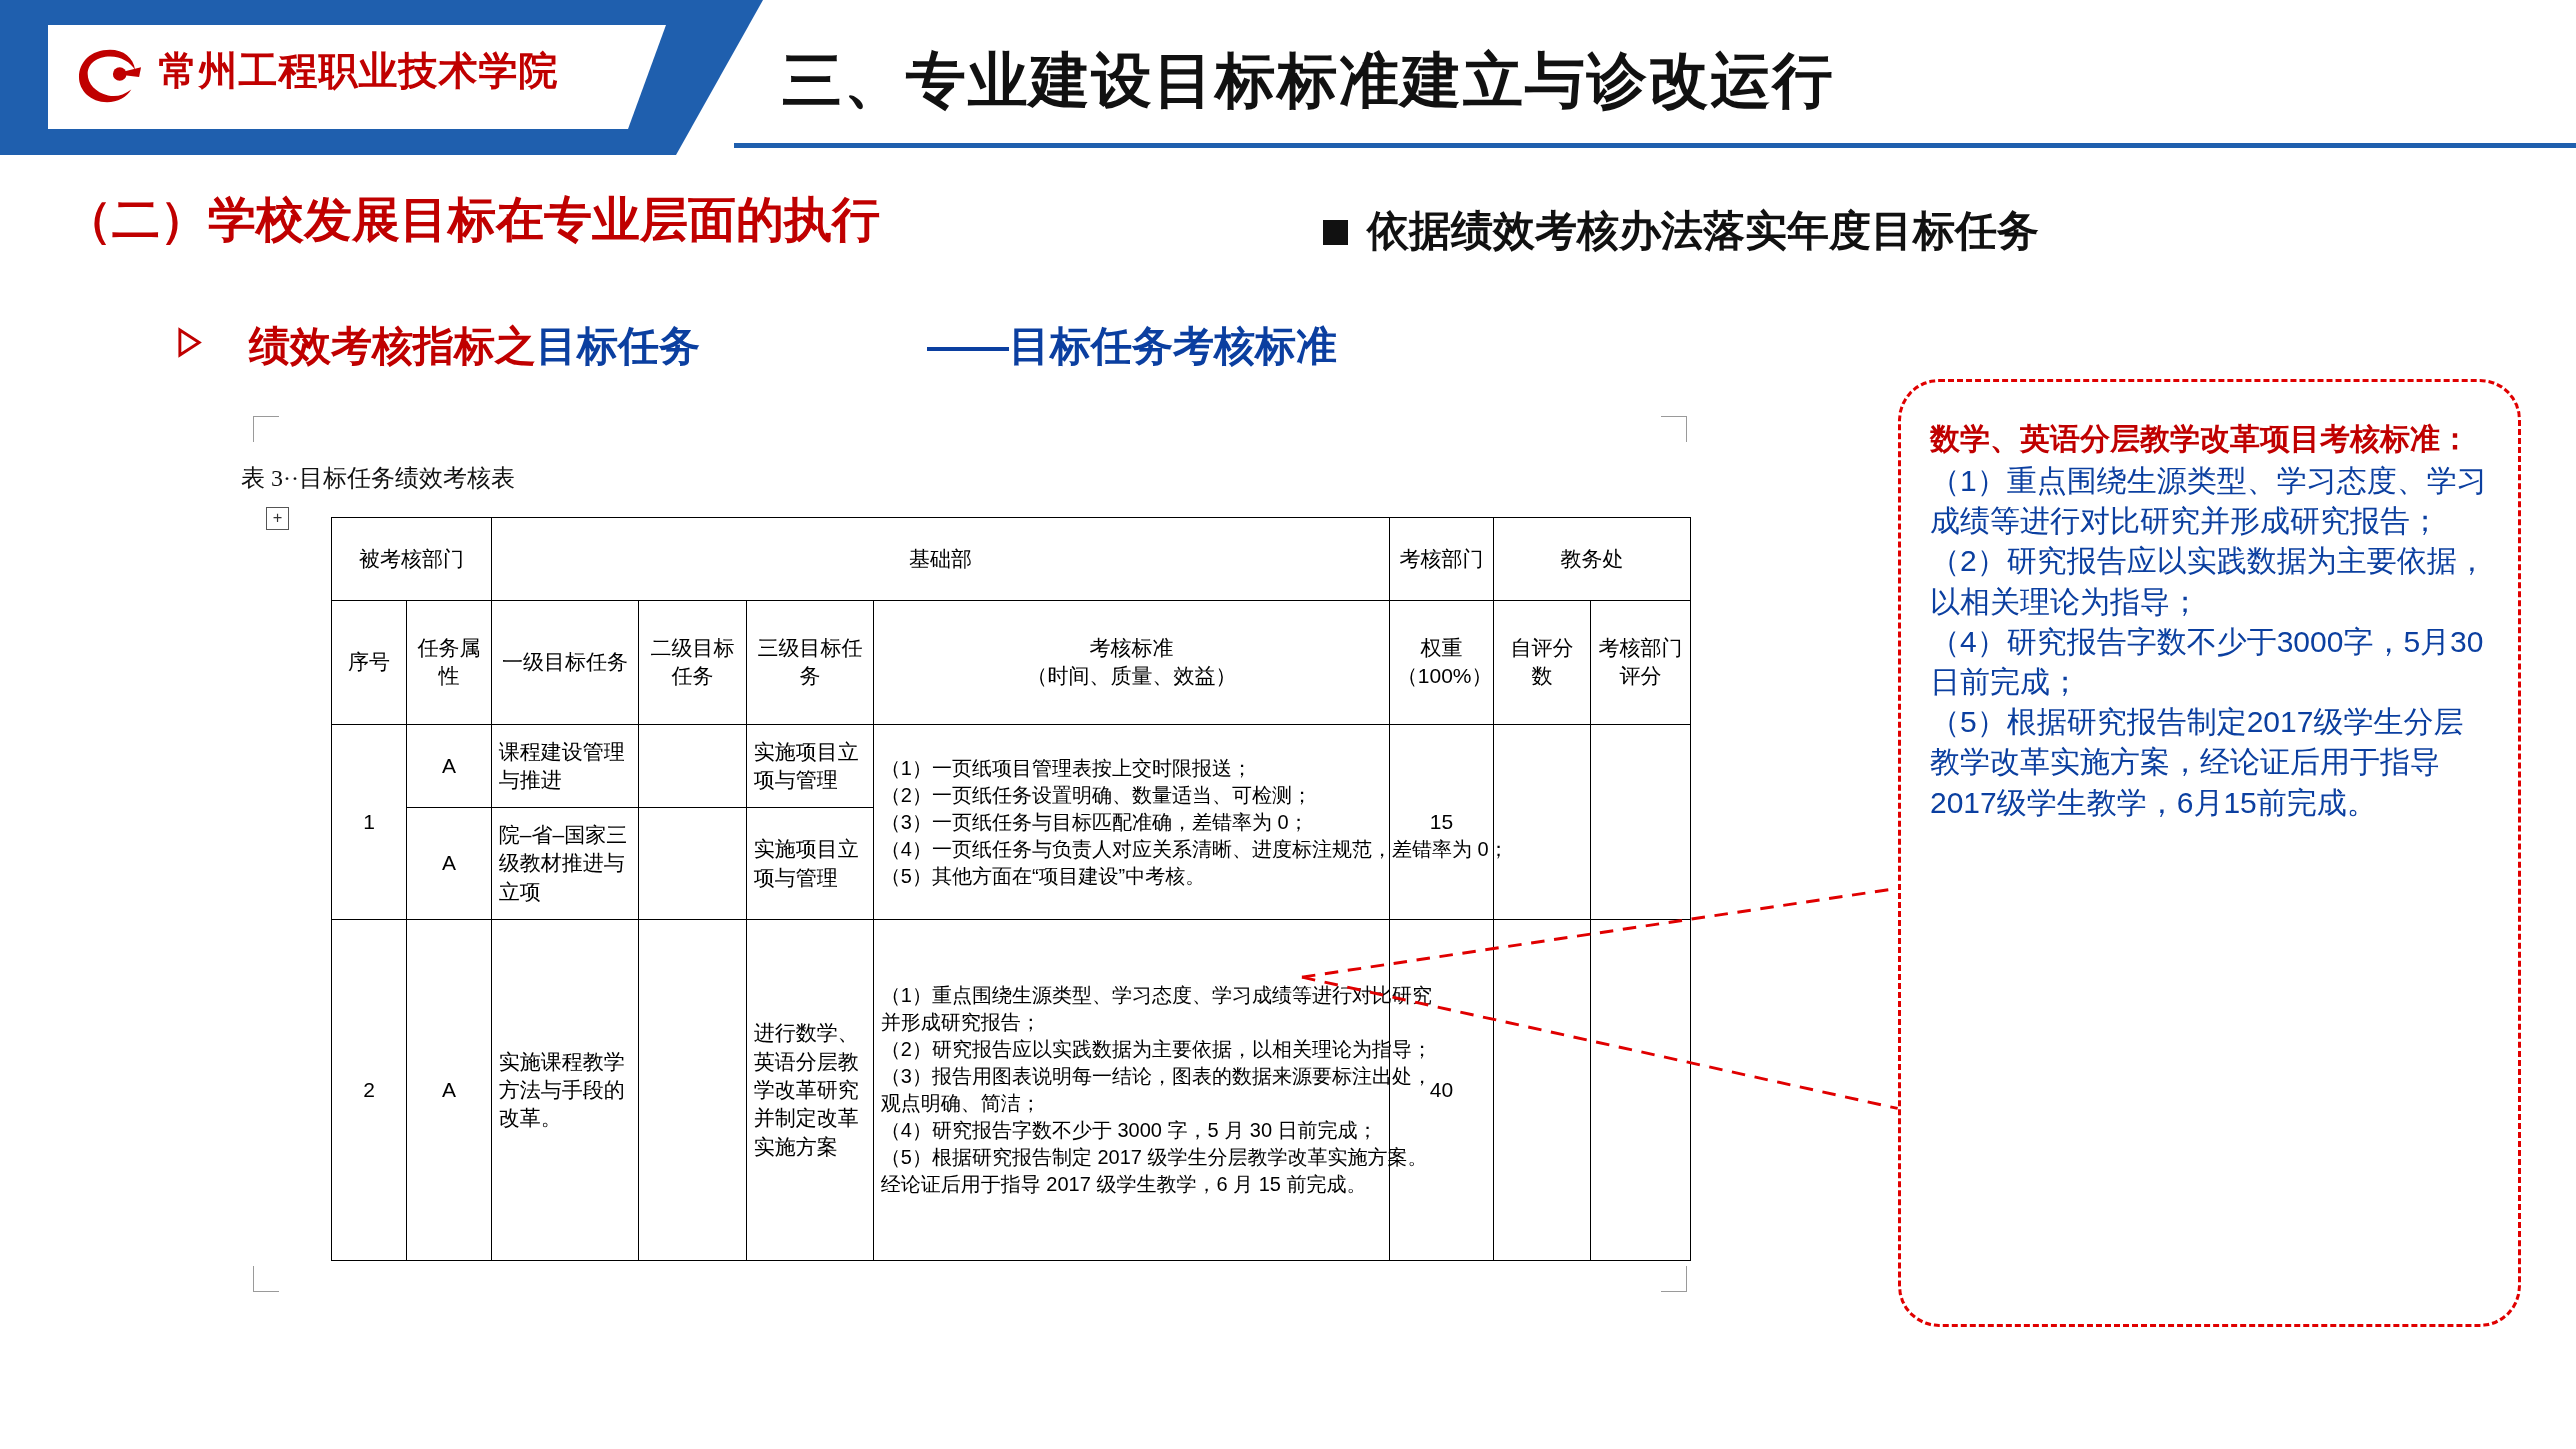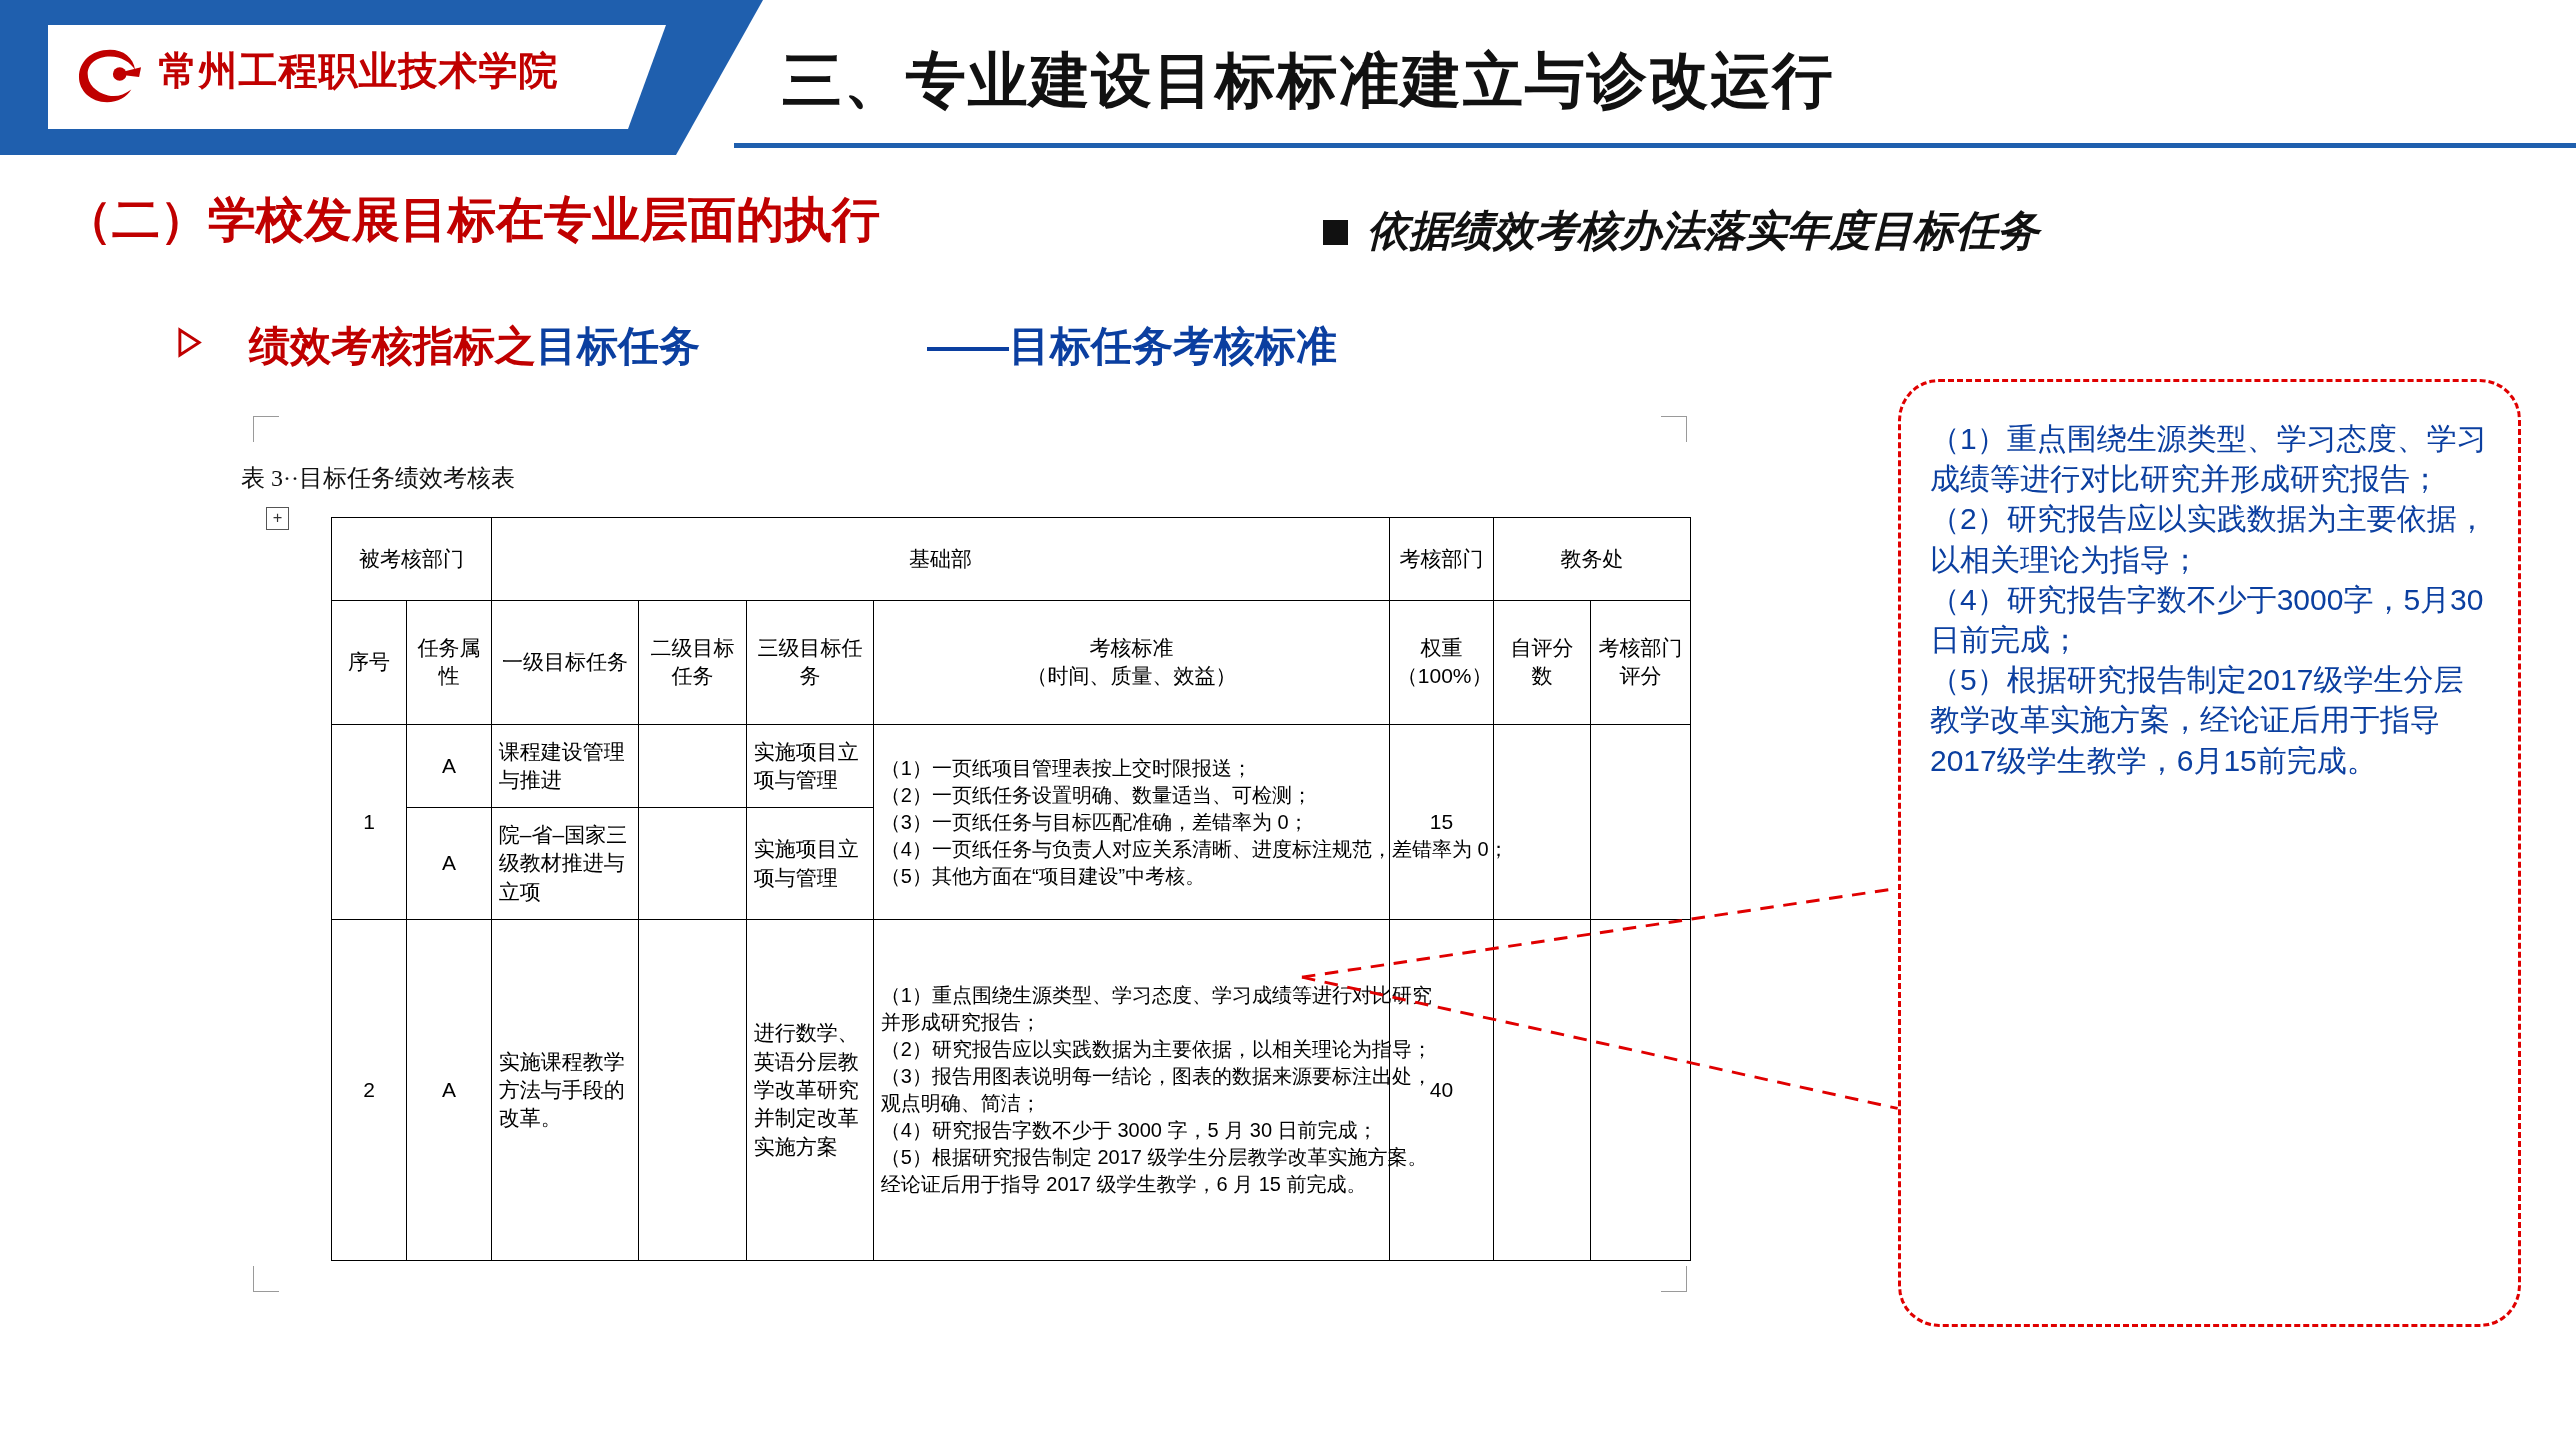--- a/index.html
+++ b/index.html
@@ -98,21 +98,20 @@
     background: #111111;
   }
   .sec-sub {
     position: absolute;
     left: 1367px;
     top: 203px;
     font-weight: bold;
     font-size: 42px;
     color: #111111;
     white-space: nowrap;
-    font-style: italic;
   }
 
   .arrow-bullet {
     position: absolute;
     left: 176px;
     top: 326px;
     width: 29px;
     height: 33px;
     color: #C00000;
     font-size: 33px;
@@ -356,18 +355,19 @@
     </tbody>
   </table>
 </div>
 
 <svg class="connector" style="left:1294px; top:869px; width:657px; height:280px;" width="657" height="280" viewBox="0 0 680 290">
   <path d="M8 112 L625 20 L625 20" fill="none" stroke="#E00000" stroke-width="3" stroke-dasharray="14 10"></path>
   <path d="M8 112 L625 248" fill="none" stroke="#E00000" stroke-width="3" stroke-dasharray="14 10"></path>
 </svg>
 
 <div class="callout">
+  <div class="callout-title">数学、英语分层教学改革项目考核标准：</div>
   <p>（1）重点围绕生源类型、学习态度、学习成绩等进行对比研究并形成研究报告；</p>
   <p>（2）研究报告应以实践数据为主要依据，以相关理论为指导；</p>
   <p>（4）研究报告字数不少于3000字，5月30日前完成；</p>
   <p>（5）根据研究报告制定2017级学生分层教学改革实施方案，经论证后用于指导2017级学生教学，6月15前完成。</p>
 </div>
 
 
 </body></html>

